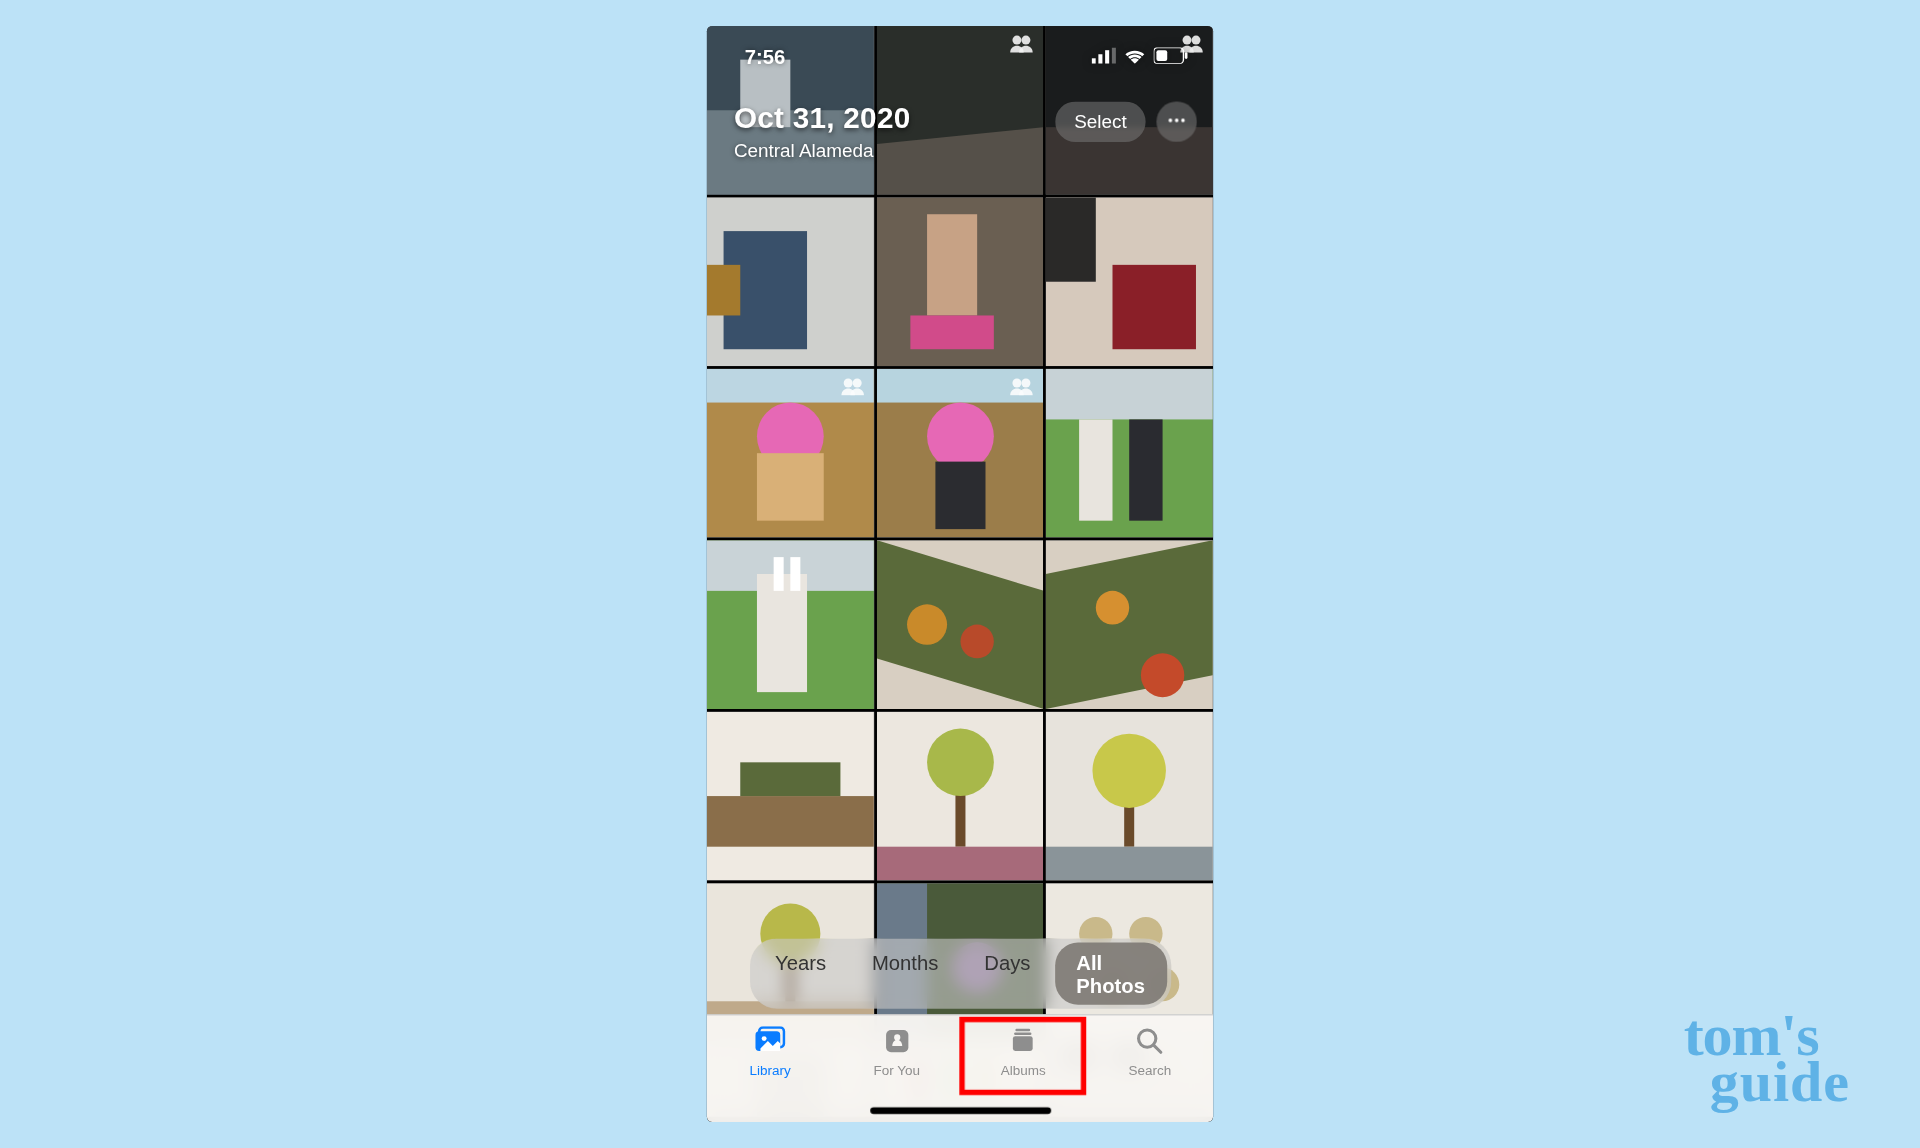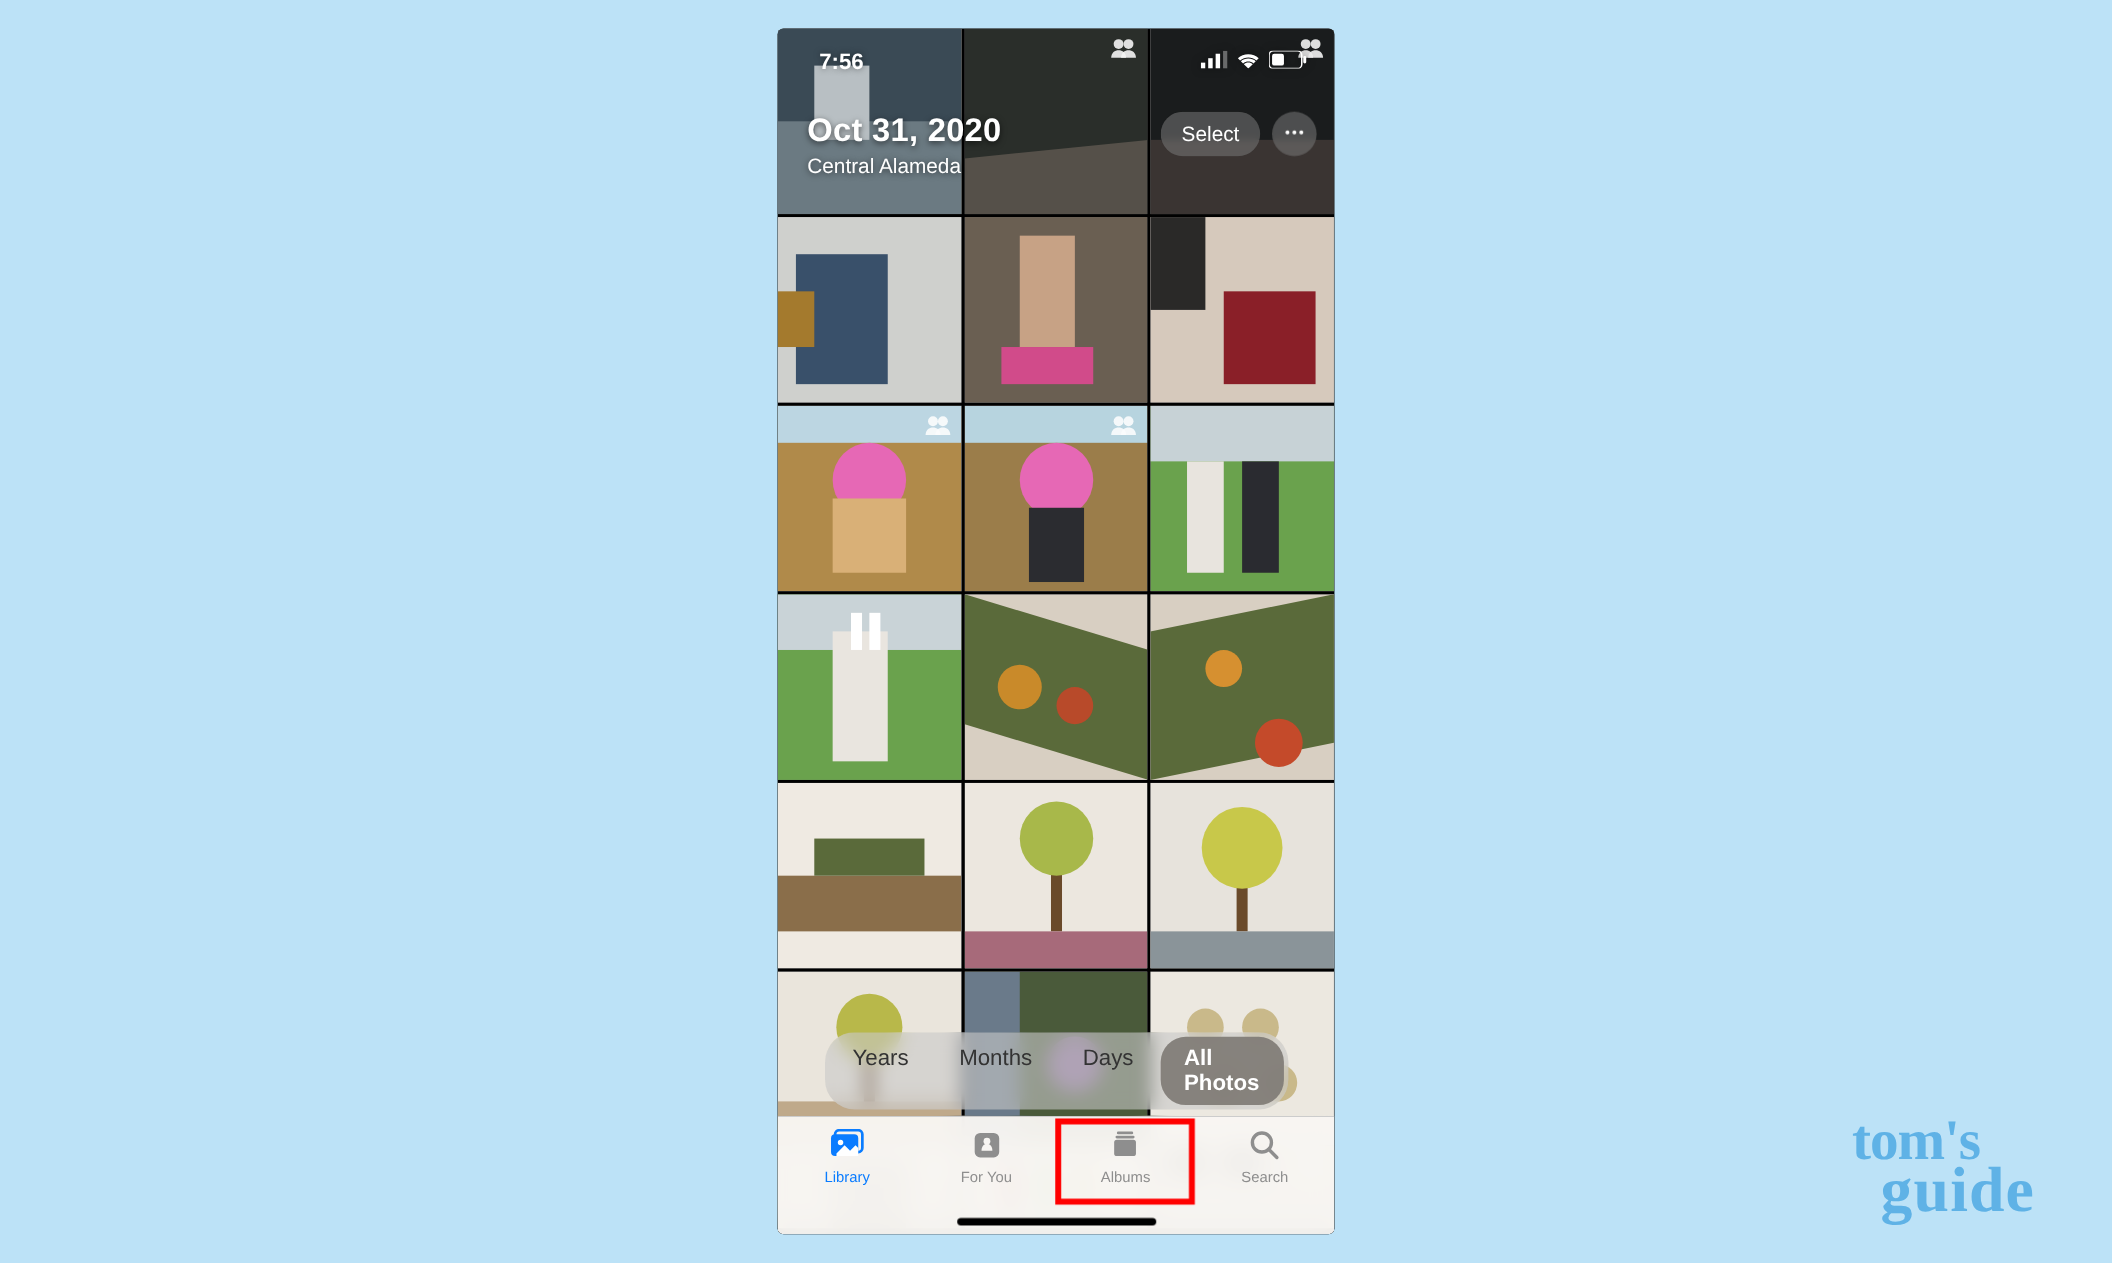--- a/index.html
+++ b/index.html
@@ -155,21 +155,21 @@
   }
   .watermark {
     position: absolute;
     right: 70px;
     bottom: 44px;
     color: #5fb2e6;
     font-family: Georgia, 'Times New Roman', serif;
     line-height: .78;
     text-align: left;
   }
-  .watermark .l1 { font-size: 52px; font-weight: 800; letter-spacing: -1px; }
+  .watermark .l1 { font-size: 60px; font-weight: 800; letter-spacing: -1px; }
   .watermark .l2 { font-size: 58px; font-weight: 700; letter-spacing: 1px; margin-left: 26px; }
 </style>
 </head>
 <body>
 
 <div class="stage">
   <div class="phone">
 
     <div class="grid">
 

